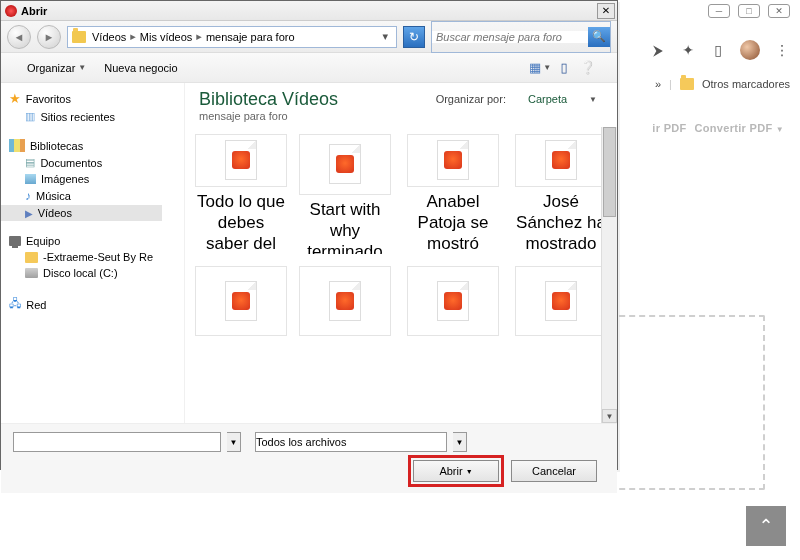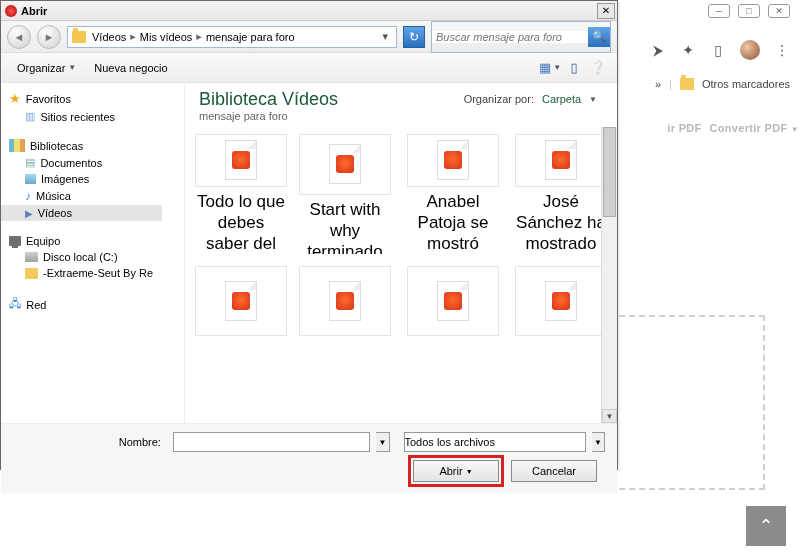--- a/index.html
+++ b/index.html
@@ -9,21 +9,21 @@
   .browser-chrome { position: absolute; top: 0; right: 0; width: 180px; height: 560px; background: #fff; }
   .win-btns { position: absolute; top: 4px; right: 10px; display: flex; gap: 8px; }
   .win-btn { width: 22px; height: 14px; border: 1px solid #999; border-radius: 3px; color: #666; display:flex; align-items:center; justify-content:center; font-size: 9px;}
   .win-chevron { position:absolute; top:8px; left:-85px; color:#666; font-size:14px;}
   .ext-row { position: absolute; top: 40px; right: 10px; display: flex; gap: 14px; align-items: center; }
   .ext-ic { width: 16px; height: 16px; color: #555; display:flex; align-items:center; justify-content:center; font-size:14px;}
   .avatar { width: 20px; height: 20px; border-radius: 50%; background: radial-gradient(circle at 35% 35%, #f0c8a8, #8a5030); }
   .bookmarks-row { position:absolute; top:78px; right:10px; display:flex; align-items:center; gap:8px; color:#444;}
   .folder-ic { width:14px; height:12px; background:#f5c95a; border-radius:1px; position:relative;}
   .folder-ic::before{content:"";position:absolute;top:-3px;left:1px;width:5px;height:3px;background:#f5c95a;border-radius:1px 1px 0 0;}
-  .pdf-row { position:absolute; top:122px; right:1px; display:flex; gap:8px; color:#b8b8b8; font-size:11px; font-weight:600;}
+  .pdf-row { position:absolute; top:122px; right:16px; display:flex; gap:8px; color:#b8b8b8; font-size:11px; font-weight:600;}
   .pdf-row span{letter-spacing:0.3px;}
   .dropzone { position:absolute; top:315px; left:30px; right:35px; height:175px; border:2px dashed #cfcfcf; border-radius:2px;}
   .scrolltop { position:absolute; bottom:14px; right:14px; width:40px; height:40px; background:#8b8b8b; color:#fff; display:flex; align-items:center; justify-content:center; font-size:18px;}
 
   
   .dialog { position:absolute; top:0; left:0; width:618px; height:470px; background:#fff; border:1px solid #666; box-shadow: 2px 2px 0 rgba(0,0,0,0.06);}
   .titlebar { height:20px; background: linear-gradient(#f4f4f4,#e8e8e8); display:flex; align-items:center; justify-content:space-between; padding:0 2px 0 4px; border-bottom:1px solid #ccc;}
   .titlebar-left { display:flex; align-items:center; gap:4px;}
   .app-ic { width:12px; height:12px; background:radial-gradient(circle,#f55,#a00); border-radius:50%;}
   .close-x { width:18px; height:16px; background:#e8e8e8; border:1px solid #999; display:flex; align-items:center; justify-content:center; font-size:10px;}
@@ -33,21 +33,21 @@
   .addr { flex:1; display:flex; align-items:center; background:#fff; border:1px solid #a0b8d8; height:22px; padding:0 4px;}
   .addr .folder-ic{background:#f2c850;}
   .crumb { padding:0 2px; }
   .crumb-sep { color:#666; padding:0 2px;}
   .addr-dd { margin-left:auto; color:#555; padding:0 4px;}
   .refresh-btn { width:22px; height:22px; background:linear-gradient(#5fa4e8,#2a6fbf); border:1px solid #2a5f9f; color:#fff; display:flex; align-items:center; justify-content:center; font-size:12px;}
   .search { width:180px; height:32px; border:1px solid #a0b8d8; display:flex; align-items:center;}
   .search input { flex:1; border:none; outline:none; padding:0 4px; font-size:11px; font-style:italic; color:#777;}
   .search-btn { width:22px; height:20px; background:linear-gradient(#5fa4e8,#2a6fbf); color:#fff; display:flex; align-items:center; justify-content:center;}
 
-  .toolbar { height:30px; background:linear-gradient(#fafafa,#eee); display:flex; align-items:center; padding:0 10px; gap:6px; border-bottom:1px solid #e3e3e3;}
+  .toolbar { height:30px; background:linear-gradient(#fafafa,#eee); display:flex; align-items:center; padding:0 20px; gap:6px; border-bottom:1px solid #e3e3e3;}
   .tb-item { padding:3px 6px; display:flex; align-items:center; gap:3px;}
   .tb-dd { font-size:8px; color:#555;}
   .tb-spacer{flex:1;}
   .tb-icon { width:18px; height:18px; display:flex; align-items:center; justify-content:center; color:#4a7bbf; font-size:13px;}
 
   .body { display:flex; height:340px;}
   .sidebar { width:170px; padding:6px 0; overflow:hidden;}
   .sb-group { margin-bottom:12px;}
   .sb-head { display:flex; align-items:center; gap:5px; padding:2px 8px;}
   .sb-item { display:flex; align-items:center; gap:5px; padding:2px 8px 2px 24px;}
@@ -63,21 +63,21 @@
   .comp-ic { width:12px; height:10px; background:#6f6f6f; border-radius:1px; position:relative;}
   .comp-ic::after{content:"";position:absolute;bottom:-2px;left:3px;width:6px;height:2px;background:#6f6f6f;}
   .disk-ic { width:13px; height:10px; background:linear-gradient(#d0d0d0,#a0a0a0); border-radius:1px; position:relative;}
   .folder-mini{width:13px;height:11px;background:#f5c95a;border-radius:1px;}
   .net-ic { color:#2a7fd8; font-size:11px;}
 
   .main { flex:1; display:flex; flex-direction:column; border-left:1px solid #f0f0f0; position:relative;margin-left:22px;}
   .main-head { padding:6px 14px 0 14px;}
   .lib-title { font-size:18px; color:#1a5a3a;}
   .lib-sub { color:#666; font-size:11px;}
-  .org-by { position:absolute; top:10px; right:20px; color:#1a5a3a; display:flex; gap:8px; align-items:center;}
+  .org-by { position:absolute; top:10px; right:20px; color:#1a5a3a; display:flex; gap:22px; align-items:center;}
   .org-by .lbl{color:#444;}
   .files { flex:1; padding:8px 6px; overflow:hidden; display:grid; grid-template-columns:repeat(4,1fr); grid-auto-rows:128px; gap:4px;}
   .file { display:flex; flex-direction:column; align-items:center; padding:4px;}
   .thumb { width:92px; height:70px; border:1px solid #e4e4e4; background:#fff; display:flex; align-items:center; justify-content:center; margin-bottom:4px;}
   .page { width:32px; height:40px; background:#fff; border:1px solid #ddd; display:flex; align-items:center; justify-content:center; position:relative;}
   .page::before{content:"";position:absolute;top:0;right:0;width:8px;height:8px;background:linear-gradient(135deg,#fff 50%,#eee 50%);}
   .lion { width:18px; height:18px; border-radius:3px; background:radial-gradient(circle at 50% 45%,#ff6a2a,#d8341a);}
   .file-label { text-align:center; font-size:17px; line-height:1.25; max-width:100px; display:-webkit-box;-webkit-line-clamp:4;-webkit-box-orient:vertical;overflow:hidden;}
   .vscroll { position:absolute; top:44px; right:0; width:16px; bottom:0; background:#f0f0f0; border-left:1px solid #ddd;}
   .vscroll .thumb-bar{position:absolute;top:0;left:1px;right:1px;height:90px;background:#cfcfcf;border:1px solid #aaa;}
@@ -199,26 +199,26 @@
             <span class="video-ic">▶</span>
             <span>Vídeos</span>
           </div>
       </div>
       <div class="sb-group">
         <div class="sb-head">
             <span class="comp-ic"></span>
             <span>Equipo</span>
           </div>
         <div class="sb-item">
+            <span class="folder-mini"></span>
+            <span style="white-space:nowrap;">-Extraeme-Seut By Re</span>
+          </div>
+        <div class="sb-item">
             <span class="disk-ic"></span>
             <span>Disco local (C:)</span>
-          </div>
-        <div class="sb-item">
-            <span class="folder-mini"></span>
-            <span style="white-space:nowrap;">-Extraeme-Seut By Re</span>
           </div>
       </div>
       <div class="sb-group">
         <div class="sb-head">
             <span class="net-ic">🖧</span>
             <span>Red</span>
           </div>
       </div>
     </div>
 
@@ -300,21 +300,20 @@
       </div>
       <div class="vscroll">
         <div class="thumb-bar"></div>
         <div class="arr bot">▼</div>
       </div>
     </div>
   </div>
 
   <div class="footer">
     <div class="foot-row1">
-      <label>Nombre:</label>
       <div class="name-input"></div>
       <div class="name-dd">▼</div>
       <div style="width:2px;"></div>
       <div class="filter-sel">
           <span>Todos los archivos</span>
         </div>
       <div class="filter-dd">▼</div>
     </div>
     <div class="foot-row2">
       <div class="btn hl">

